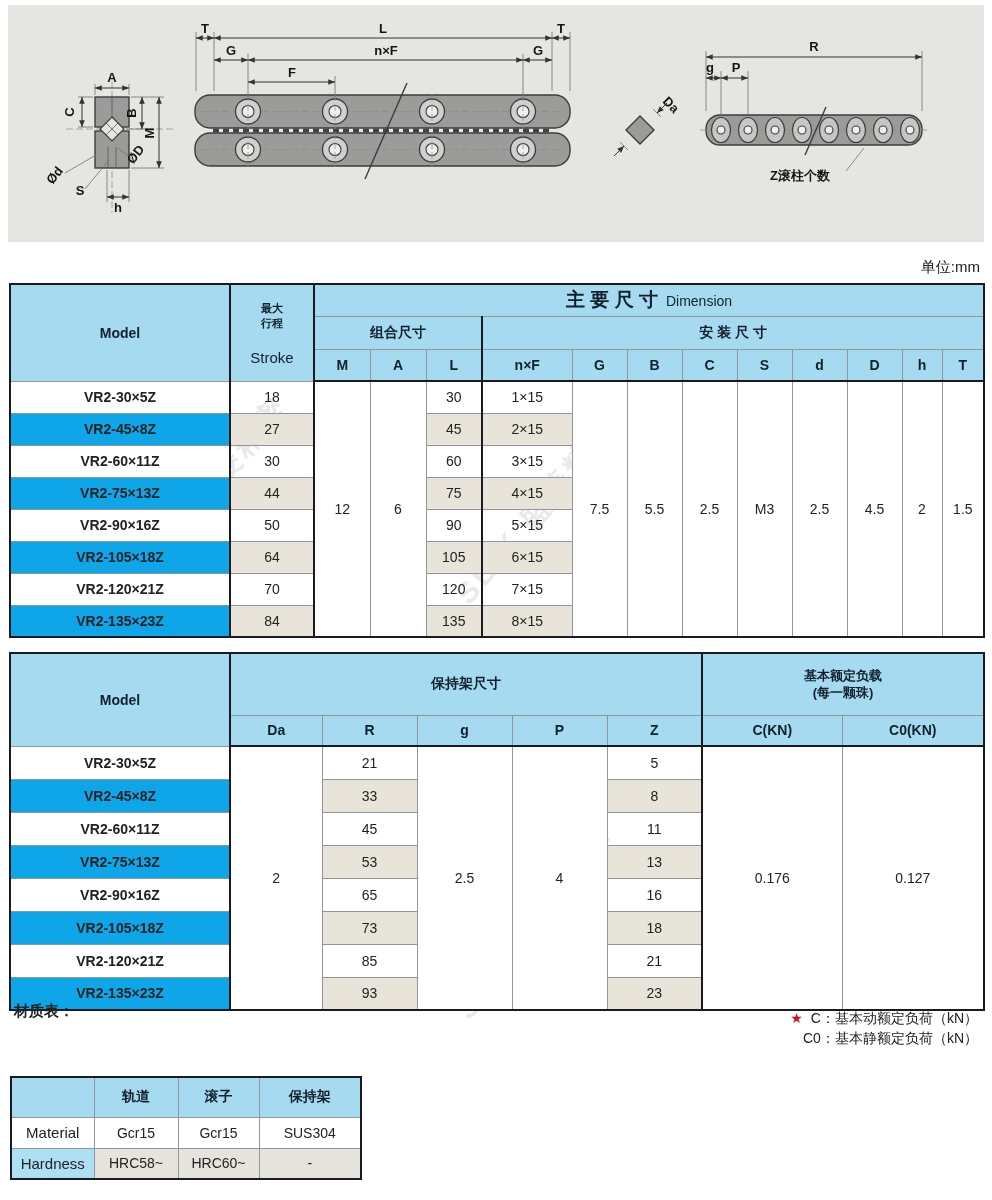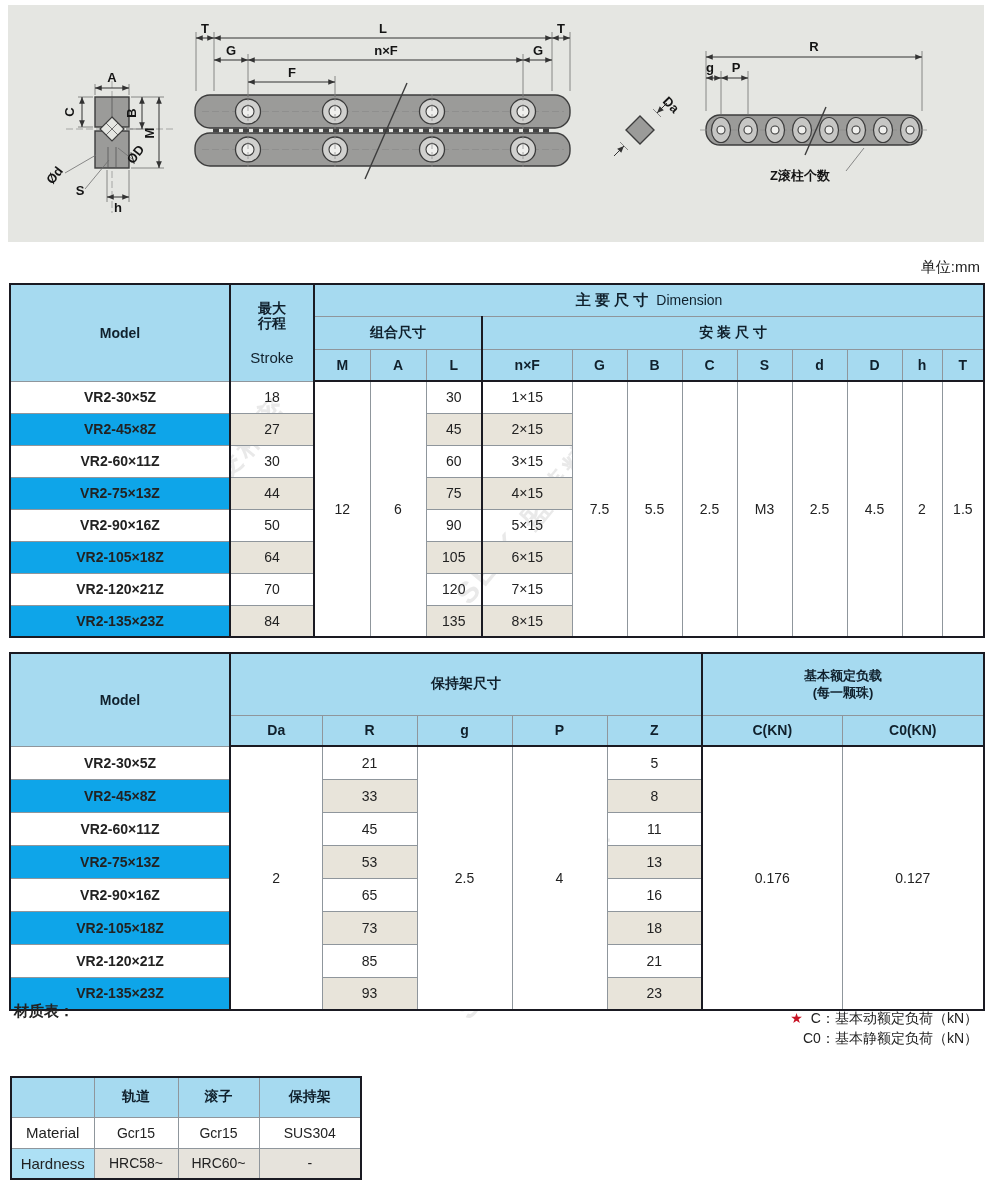--- a/index.html
+++ b/index.html
@@ -36,23 +36,23 @@
 
   .t1 { left:9px; top:283px; width:974px; }
   .t1 thead tr:nth-child(1){ height:32px; } .t1 thead tr:nth-child(2){ height:33px; }
   .t1 thead tr:nth-child(3){ height:32px; } .t1 tbody tr { height:32px; }
 
   .t2 { left:9px; top:652px; width:974px; }
   .t2 thead tr:nth-child(1){ height:62px; } .t2 thead tr:nth-child(2){ height:31px; }
   .t2 tbody tr { height:33px; }
 
   .model-h { font-size:31px; font-weight:600; color:#15151c; }
-  .stroke-h div { font-size:14px; font-weight:bold; line-height:15px; }
+  .stroke-h div { font-size:11px; font-weight:bold; line-height:15px; }
   .stroke-h .stroke-en { font-size:15px; font-weight:normal; margin-top:19px; }
-  .grp { font-size:15px; font-weight:bold; }
+  .grp { font-size:19px; font-weight:bold; }
   .dim-en { font-weight:normal; margin-left:8px; font-size:14px; }
   .colhead { font-size:13.5px; font-weight:bold; }
   .load-h div { font-size:13px; font-weight:bold; line-height:17px; }
 
   td.model-cell { font-weight:bold; font-size:13.5px; color:#15151c; background:#fff; }
   tr.alt td.model-cell { background:#0ea5e9; }
   tr.alt td.rcell { background:#e8e4da; }
   td.val { background:#fff; }
 
   

